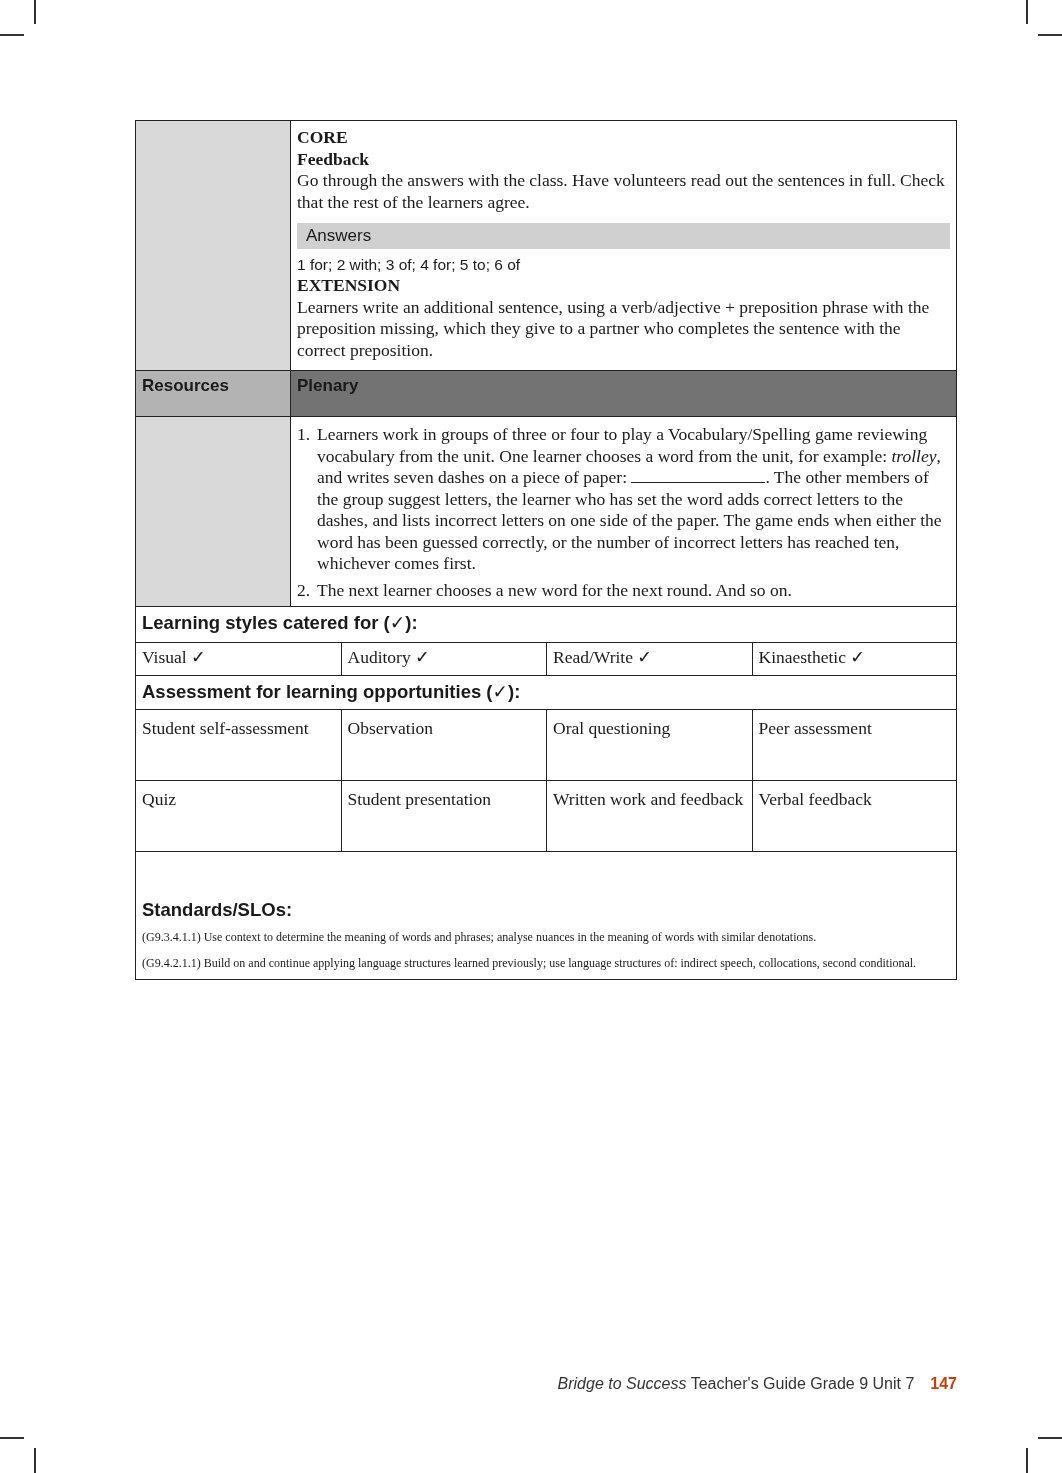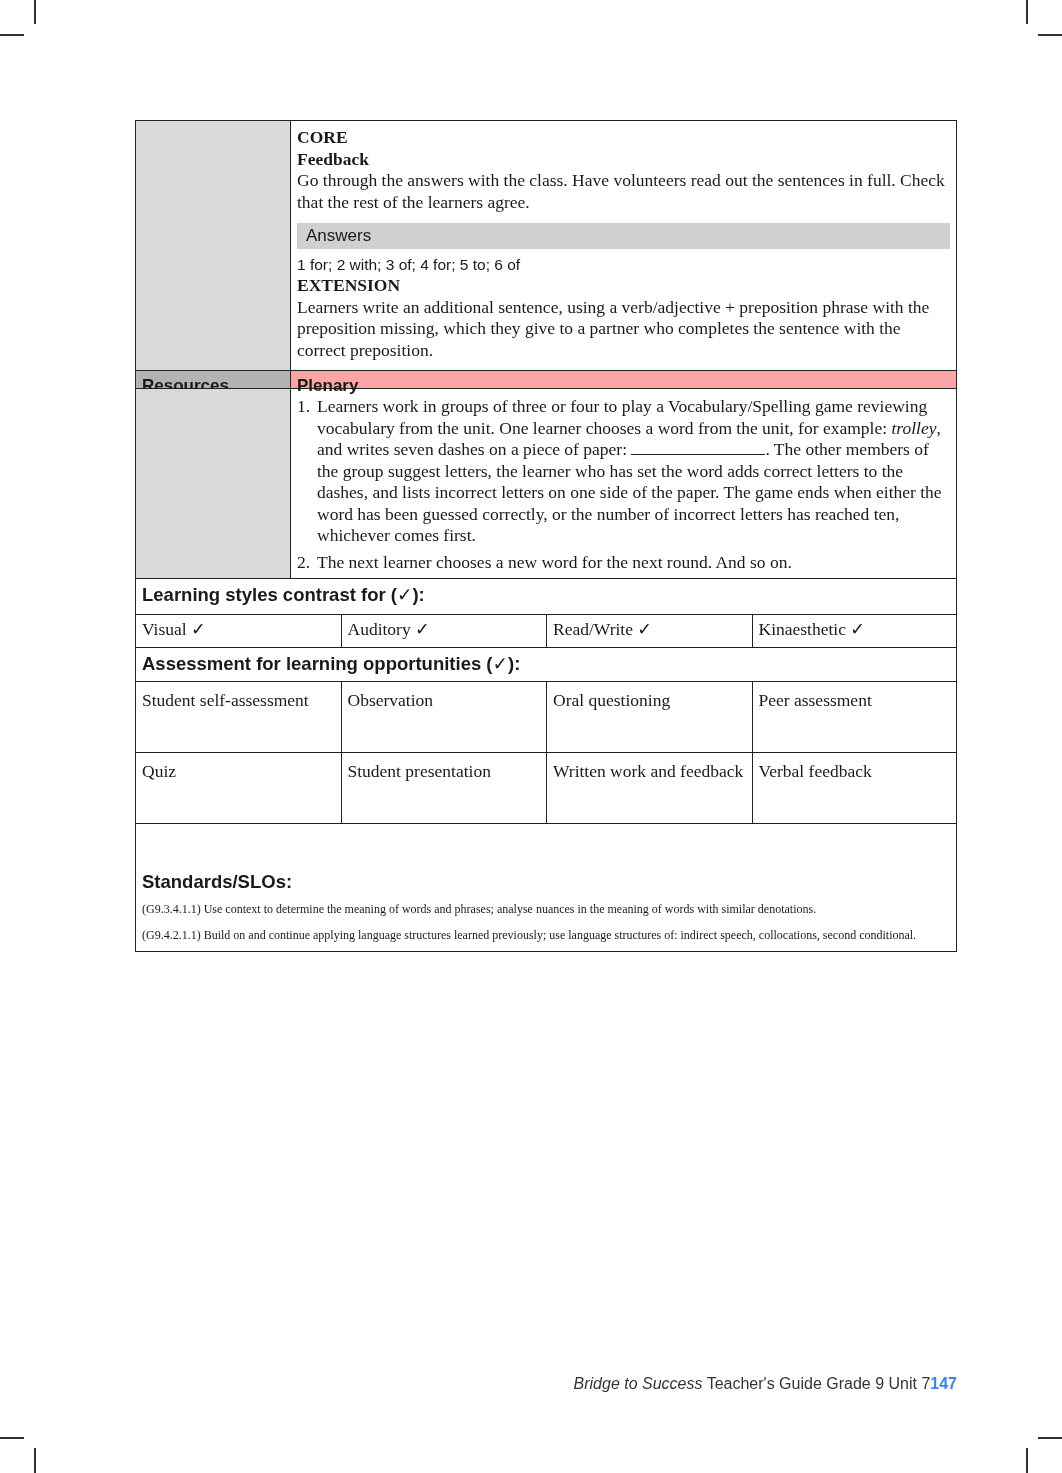--- a/index.html
+++ b/index.html
@@ -12,21 +12,21 @@
   .row { display:flex; border-bottom:1.5px solid #222; box-sizing:border-box; }
   .row:last-child { border-bottom:none; }
   .left-col { width:155px; flex:none; background:#d9d9d9; border-right:1.5px solid #222; box-sizing:border-box; }
   .right-col { flex:1; box-sizing:border-box; padding:5px 6px 4px 6px; }
 
   .serif-text { font-size:17.5px; line-height:21.5px; }
   .bold { font-weight:bold; }
   .answers-bar { background:#d0d0d0; font-size:17px; padding:2px 9px; margin:10px 0 6px 0; line-height:22px; }
   .answers-line { font-size:15.5px; line-height:20px; }
 
-  .head-row { background:#fca5a5; height:18px; }
+  .head-row { background:#737373; height:46px; }
   .head-row .left-col { background:#b3b3b3; padding:5px 6px; font-size:17px; font-weight:bold; }
   .head-row .right-col { padding:5px 6px; font-size:17px; font-weight:bold; }
 
   ol.plenary { margin:0; padding:0 0 0 0; list-style:none; }
   ol.plenary li { position:relative; padding-left:20px; font-size:17.5px; line-height:21.5px; }
   ol.plenary li .num { position:absolute; left:0; top:0; }
   ol.plenary li + li { margin-top:5px; }
   .blank { display:inline-block; width:134px; border-bottom:1px solid #222; height:14px; vertical-align:baseline; }
 
   .full-head { padding:5px 6px; font-size:18.5px; font-weight:bold; height:35px; box-sizing:border-box; }
@@ -35,21 +35,21 @@
   .grid4 .cell:last-child { border-right:none; flex:1; }
   .styles-row .cell { height:32px; }
   .assess-row .cell { height:70px; padding-top:7px; }
   .std-block { padding:6px 6px 5px 6px;margin-top:41px; }
   .std-title { font-size:18.5px; font-weight:bold; margin-bottom:6px; }
   .std-item { font-size:12px; line-height:21px; margin-bottom:5px;font-family:Liberation Serif, serif; }
   .std-item:last-child { margin-bottom:0; }
 
   #footer { position:absolute; right:105px; top:1375px; font-size:16px; color:#333; }
   #footer .title { font-style:italic; }
-  #footer .page { font-weight:bold; color:#3b82f6; margin-left:0; }
+  #footer .page { font-weight:bold; color:#c2410c; margin-left:16px; }
 </style>
 </head>
 <body>
 
 <div class="crop" style="left:34px;top:0;width:1.5px;height:24px;"></div>
 <div class="crop" style="left:0;top:34px;width:24px;height:1.5px;"></div>
 <div class="crop" style="left:1026px;top:0;width:1.5px;height:24px;"></div>
 <div class="crop" style="left:1038px;top:34px;width:24px;height:1.5px;"></div>
 <div class="crop" style="left:34px;top:1448px;width:1.5px;height:25px;"></div>
 <div class="crop" style="left:0;top:1437px;width:24px;height:1.5px;"></div>
@@ -86,21 +86,21 @@
         </li>
         <li>
           <span class="num">2.</span>
           <span>The next learner chooses a new word for the next round. And so on.</span>
         </li>
       </ol>
     </div>
   </div>
 
   <div class="row">
-    <div class="full-head sans">Learning styles contrast for (✓):</div>
+    <div class="full-head sans">Learning styles catered for (✓):</div>
   </div>
   <div class="row grid4 styles-row serif">
     <div class="cell">Visual ✓</div>
     <div class="cell">Auditory ✓</div>
     <div class="cell">Read/Write ✓</div>
     <div class="cell">Kinaesthetic ✓</div>
   </div>
 
   <div class="row">
     <div class="full-head sans" style="height:33px;">Assessment for learning opportunities (✓):</div>

